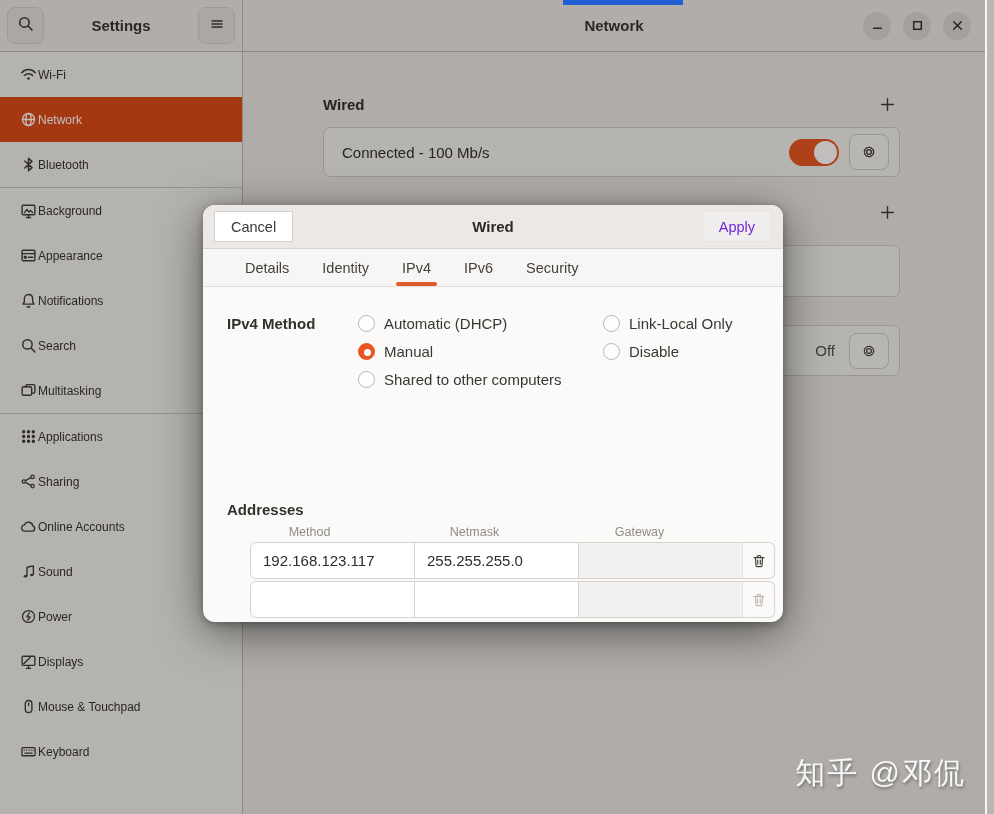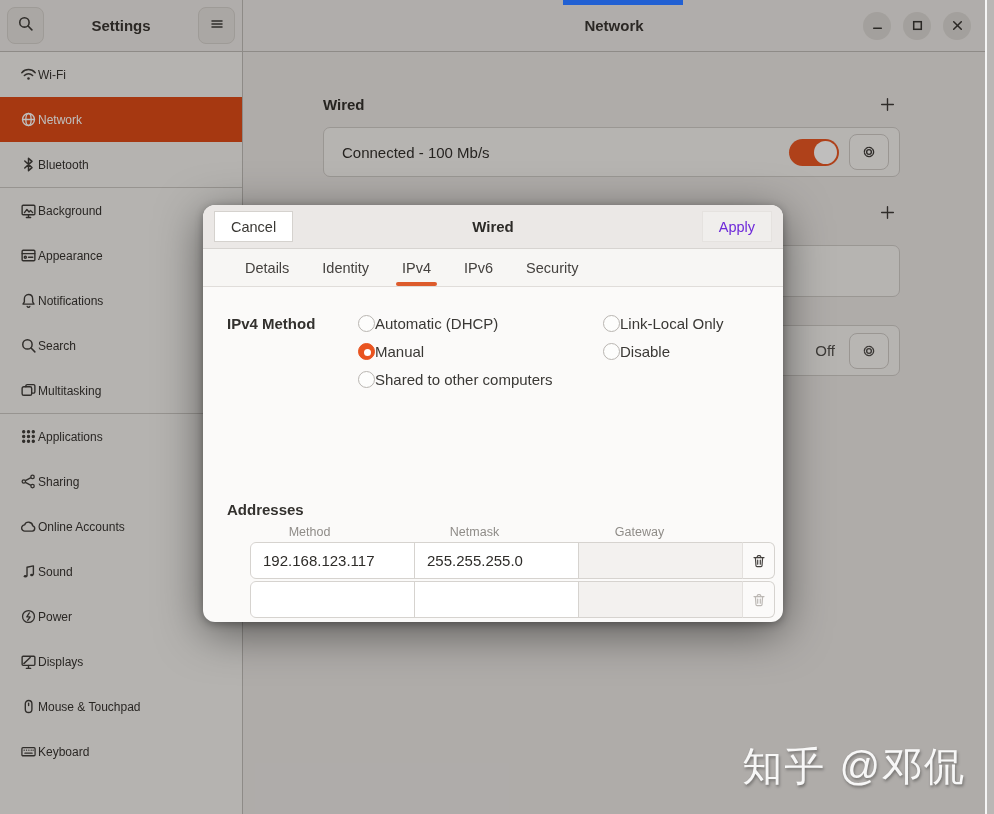--- a/index.html
+++ b/index.html
@@ -55,35 +55,35 @@
   .dlg-title { position:absolute; left:0; right:0; text-align:center; font-weight:700; font-size:15px; color:#2d2b28; }
   .dlg-btn { height:31px; padding:0 16px; border-radius:0; font-size:14.5px; display:flex; align-items:center; z-index:2; }
   .btn-cancel { background:#ffffff; border:1px solid #d5d2ce; color:#3a3834; }
   .btn-apply { margin-left:auto; background:#f0eeec; border:1px solid #e5e2df; color:#6d28d9; }
   .tabbar { height:38px; background:#f7f6f4; border-bottom:1px solid #e0ddda; display:flex; align-items:stretch; gap:33px; padding:0 0 0 42px; }
   .tab { display:flex; align-items:center; font-size:14.5px; color:#45423f; position:relative; }
   .tab.active::after { content:""; position:absolute; left:-6px; right:-6px; bottom:0; height:4px; border-radius:2px; background:#DD5B2C; }
   .dlg-body { position:relative; height:334px; }
 
   .field-label { font-weight:700; font-size:15px; color:#33312e; }
-  .radio-row { display:flex; align-items:center; font-size:15px; color:#3a3835; height:28px; }
+  .radio-row { display:flex; align-items:center; gap:9px; font-size:15px; color:#3a3835; height:28px; }
   .radio { width:17px; height:17px; border-radius:50%; border:1.5px solid #b9b5b1; background:#fdfdfc; flex:0 0 17px; position:relative; }
   .radio.on { background:#E95420; border-color:#E95420; }
   .radio.on::after { content:""; position:absolute; left:5px; top:5px; width:7px; height:7px; border-radius:50%; background:#fff; }
 
   .col-headers { position:absolute; left:24px; top:238px; display:flex; font-size:12.5px; color:#8f8c88; }
   .col-headers div { width:165px; text-align:center; }
   .addr-row { position:absolute; left:24px; display:flex;margin-left:23px; }
   .cell { width:165px; height:37px; border:1px solid #d6d3cf; background:#ffffff; margin-left:-1px; font-size:15px; color:#2e2c29; padding:0 12px; outline:none; font-family:"Liberation Sans",sans-serif; }
   .cell.first { border-radius:6px 0 0 6px; margin-left:0; }
   .cell.gateway { background:#f3f1ef; }
   .trash-cell { width:33px; height:37px; border:1px solid #d6d3cf; border-left:1px solid #e4e1de; margin-left:-1px; border-radius:0 6px 6px 0; background:#fbfaf9; display:flex; align-items:center; justify-content:center; }
   .trash-cell.disabled svg * { stroke:#bcb8b4; }
 
-  .watermark { position:absolute; right:28px; bottom:20px; z-index:200; font-size:40px; color:rgba(255,255,255,0.93); text-shadow:1px 2px 3px rgba(0,0,0,0.35); letter-spacing:2px; }
+  .watermark { position:absolute; right:28px; bottom:20px; z-index:200; font-size:30px; color:rgba(255,255,255,0.93); text-shadow:1px 2px 3px rgba(0,0,0,0.35); letter-spacing:2px; }
 </style>
 </head>
 <body>
 
 <div class="screen">
   <div class="window">
 
     <div class="headerbar">
       <div class="hb-left">
         <div class="hb-btn">

